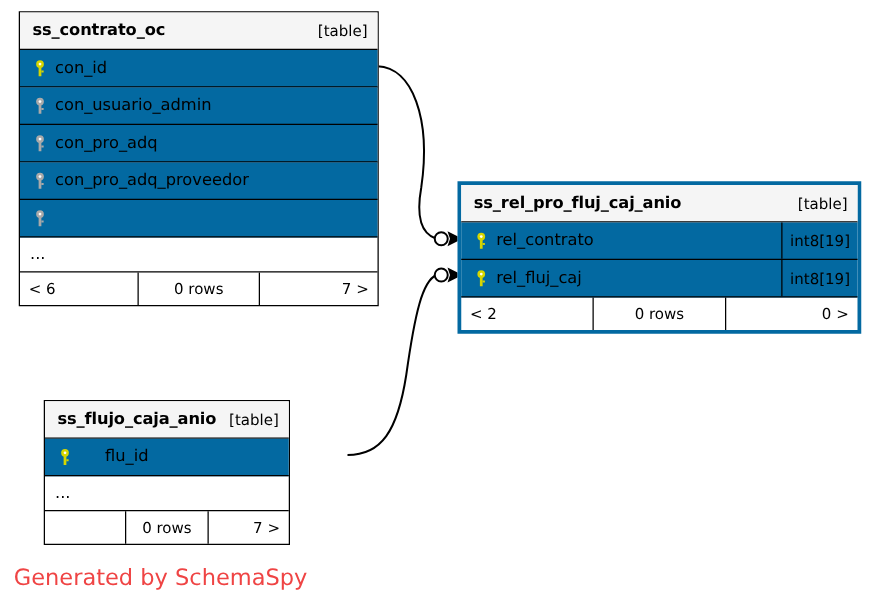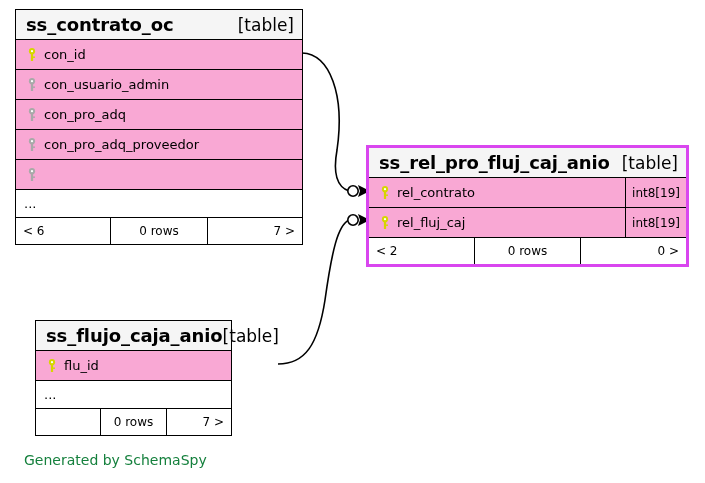--- a/index.html
+++ b/index.html
@@ -17,81 +17,80 @@
   }
 
   
   .dbtable {
     position: absolute;
     background: #ffffff;
     border: 1px solid #000000;
     box-sizing: border-box;
   }
   .dbtable.focal {
-    border: 3px solid #d946ef;
+    border: 3px solid #0369a1;
   }
 
   .tbl-header {
     display: flex;
     align-items: center;
     justify-content: space-between;
     background: #f5f5f5;
     border-bottom: 1px solid #000000;
     height: 30px;
     padding: 0 8px 0 10px;
     box-sizing: border-box;
   }
   .tbl-name {
     font-weight: bold;
-    font-size: 18px;
+    font-size: 13px;
     color: #000000;
     letter-spacing: -0.1px;
   }
   .tbl-tag {
-    font-size: 17px;
+    font-size: 12px;
     color: #000000;
   }
 
   .tbl-row {
     display: flex;
-    align-items: flex-end;
+    align-items: flex-start;
     height: 30px;
     border-bottom: 1px solid #000000;
     box-sizing: border-box;
-    background: #f9a8d4;
+    background: #0369a1;
   }
   .tbl-row:last-child { border-bottom: none; }
 
   .col-cell {
     display: flex;
     align-items: center;
     flex: 1 1 auto;
     min-width: 0;
     height: 100%;
     padding-left: 8px;
     box-sizing: border-box;
   }
   .col-name {
     font-size: 13px;
     color: #000000;
     white-space: nowrap;
   }
-  .col-name.indented { }
+  .col-name.indented { margin-left: 20px; }
 
   .type-cell {
     display: flex;
     align-items: center;
     height: 100%;
     padding: 0 6px;
     border-left: 1px solid #000000;
     box-sizing: border-box;
     font-size: 12px;
     color: #000000;
     white-space: nowrap;
-    margin-top: 44px;
   }
 
   
   .key-icon {
     width: 16px;
     height: 16px;
     margin-right: 4px;
     flex: 0 0 16px;
     display: block;
   }
@@ -132,24 +131,24 @@
     left: 0;
     top: 0;
     width: 705px;
     height: 483px;
     pointer-events: none;
   }
 
   
   .caption {
     position: absolute;
-    left: 24px;
+    left: 11px;
     top: 452px;
-    font-size: 14px;
-    color: #15803d;
+    font-size: 18px;
+    color: #ef4444;
   }
 </style>
 </head>
 <body>
 
 <div id="canvas">
 
   <svg id="edges" viewBox="0 0 705 483" xmlns="http://www.w3.org/2000/svg">
 
     <path d="M 302 53 C 330 54, 345 95, 337 150 C 332 178, 340 188, 349 191" fill="none" stroke="#000000" stroke-width="1.6"></path>

